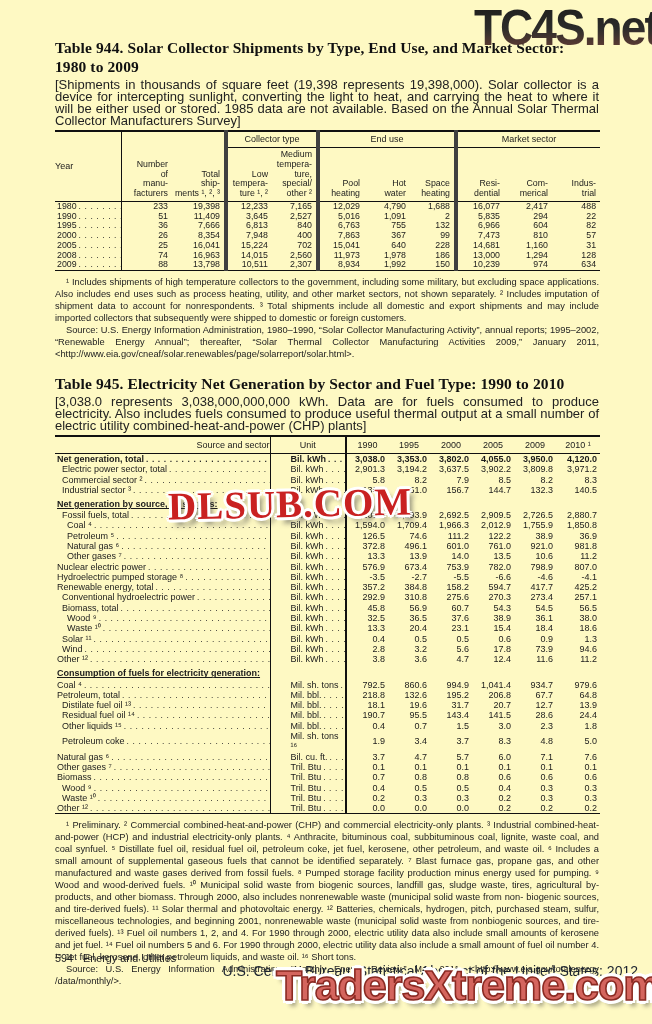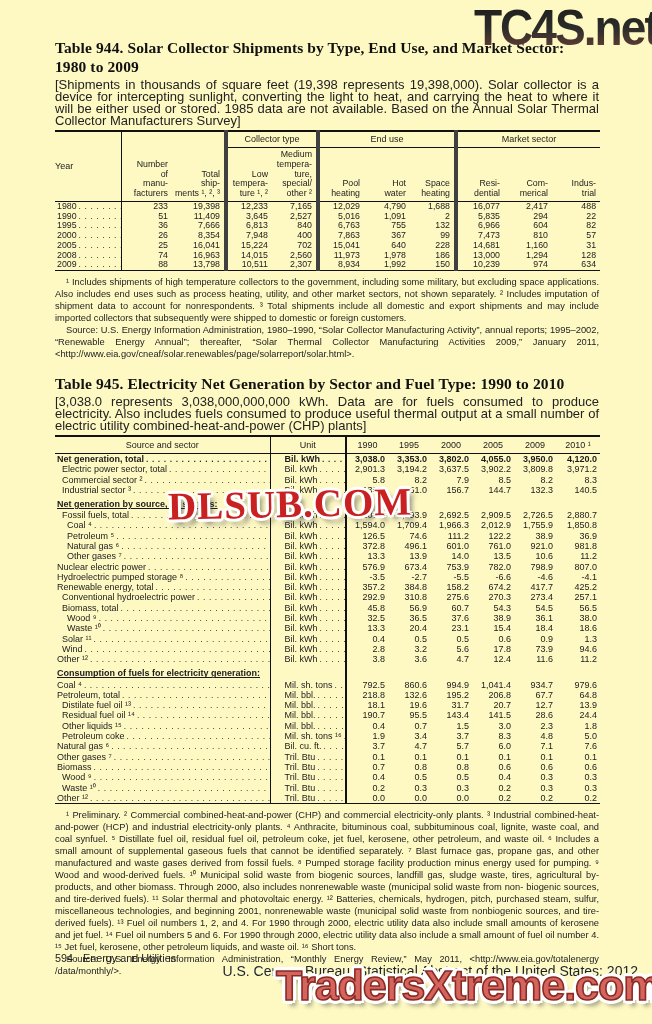--- a/index.html
+++ b/index.html
@@ -31,30 +31,30 @@
   .t944 tr.h2 td{border-bottom:1px solid #111;}
   .t944 .yearhead{border-bottom:1px solid #111;}
   .t944 tbody td{text-align:right;padding-right:4px;height:9.7px;line-height:9.7px;vertical-align:middle;}
   .t944 tbody .ycell{text-align:left;padding:0 0 0 2px;border-right:1px solid #111;}
   .t944 tbody tr:last-child td{border-bottom:1.2px solid #111;}
   .vl{border-left:4px solid #404040;}
   
   .t945{width:545px;margin-top:3px;border-top:2px solid #111;}
   .t945 td{font-size:9px;padding:0;vertical-align:middle;}
   .t945 thead td{height:16px;border-bottom:1px solid #111;text-align:center;}
-  .t945 thead .shead{text-align:center;}
+  .t945 thead .shead{text-align:right;}
   .t945 .ucell,.t945 thead .uhead{border-left:1px solid #111;}
   .vl2{border-left:2px solid #111;}
   .t945 tbody td{height:10.3px;line-height:10.3px;}
   .t945 tbody .num{text-align:right;padding-right:3px;}
   .t945 tbody .lcell{text-align:left;}
   .t945 .ind0{padding-left:2px;}
   .t945 .ind1{padding-left:7px;}
   .t945 .ind2{padding-left:12px;}
-  .t945 .ucell .flex{padding-left:14px;}
+  .t945 .ucell .flex{padding-left:20px;}
   .t945 tr.boldrow td,.t945 tr.boldrow .dots{font-weight:700;}
   .t945 tr.sec td{font-weight:700;padding-top:3px;height:12px;text-decoration:underline;}
   .t945 tbody tr:last-child td{border-bottom:1.2px solid #111;}
   .t945 .lbl{white-space:nowrap;}
   
   .flex{display:flex;align-items:baseline;overflow:hidden;}
   .dots{flex:1;overflow:hidden;white-space:nowrap;color:#2a2a2a;font-size:8.5px;letter-spacing:.6px;padding-left:2px;}
   .dots::before{content:". . . . . . . . . . . . . . . . . . . . . . . . . . . . . . . . . . . . . . . . . . . . . . . . . . . . . . . . . . . . . . . . . . . .";}
   
   .footer-left{position:absolute;left:55px;top:952px;font-size:10.8px;color:#222;}
@@ -556,21 +556,21 @@
             </td>
             <td class="ucell">
               <div class="flex">
                 <span class="unit-text">Bil. kWh</span>
                 <span class="dots"></span>
               </div>
             </td>
             <td class="num vl2">357.2</td>
             <td class="num">384.8</td>
             <td class="num">158.2</td>
-            <td class="num">674.2</td>
+            <td class="num">594.7</td>
             <td class="num">417.7</td>
             <td class="num">425.2</td>
           </tr>
           <tr>
             <td class="lcell ind1">
               <div class="flex">
                 <span class="lbl">Conventional hydroelectric power</span>
                 <span class="dots"></span>
               </div>
             </td>

